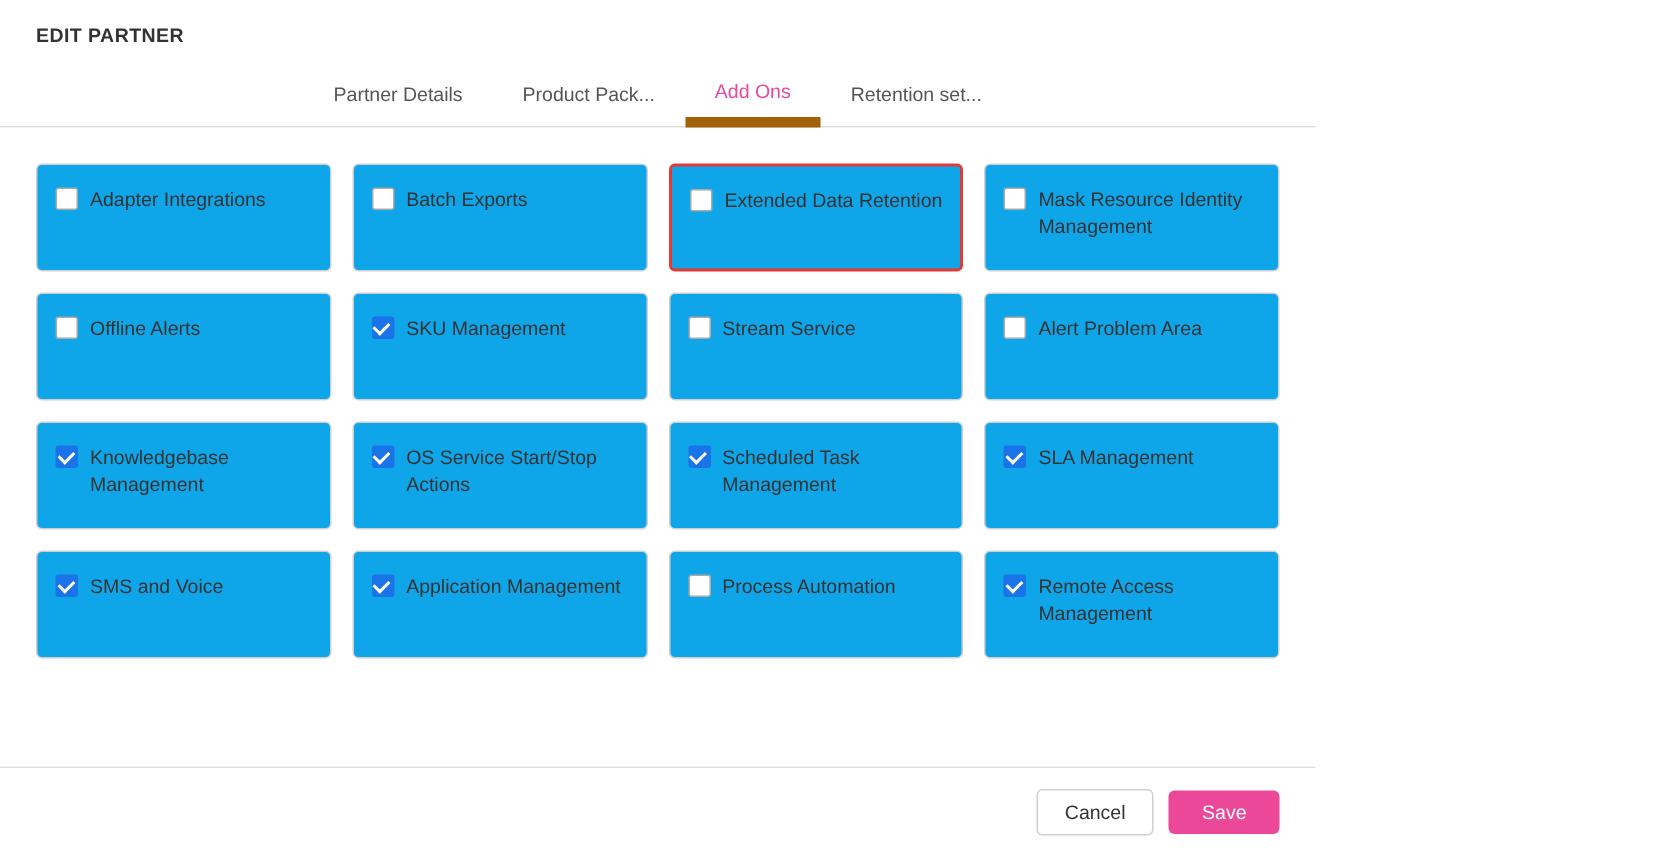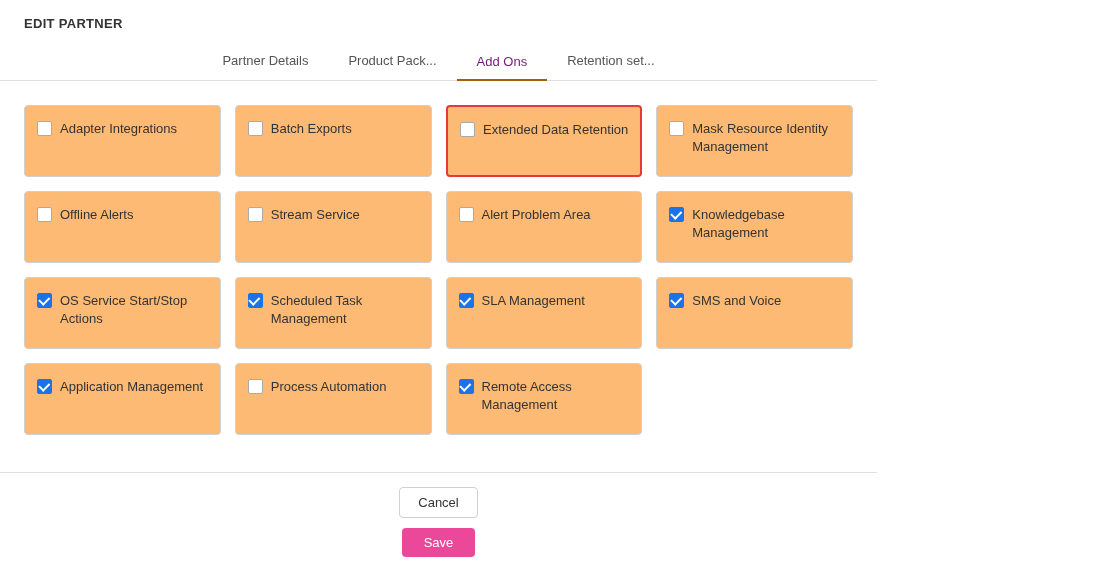--- a/index.html
+++ b/index.html
@@ -39,42 +39,42 @@
       cursor: pointer;
       font-size: 13px;
       color: #555;
       border: none;
       background: none;
       border-bottom: 3px solid transparent;
       margin-bottom: -1px;
       white-space: nowrap;
     }
     .tab.active {
-      color: #701a75;
-      border-bottom: 2px solid #a16207;
+      color: #ec4899;
+      border-bottom: 7px solid #a16207;
       font-weight: 500;
     }
     .content-area {
       padding: 24px 24px 80px 24px;
     }
     .grid {
       display: grid;
       grid-template-columns: repeat(4, 1fr);
       gap: 14px;
     }
     .card {
       border: 1px solid #d0d0d0;
       border-radius: 4px;
       padding: 14px 12px;
       min-height: 72px;
       display: flex;
       align-items: flex-start;
       gap: 8px;
       cursor: pointer;
-      background: #fdba74;
+      background: #0ea5e9;
     }
     .card.highlighted {
       border: 2px solid #e53935;
       justify-content: flex-end;
     }
     .card-label {
       font-size: 13px;
       color: #333;
       line-height: 1.4;
     }
@@ -108,21 +108,20 @@
       bottom: 0;
       right: 0;
       padding: 14px 24px;
       display: flex;
       gap: 10px;
       align-items: center;
       border-top: 1px solid #e0e0e0;
       width: 100%;
       justify-content: flex-end;
       background: #fff;
-      flex-direction: column;
     }
     .btn-cancel {
       padding: 7px 18px;
       border: 1px solid #d0d0d0;
       border-radius: 4px;
       background: #fff;
       color: #333;
       font-size: 13px;
       cursor: pointer;
     }
@@ -166,20 +165,24 @@
         </div>
         <div class="card">
           <div class="checkbox"></div>
           <span class="card-label">Mask Resource Identity Management</span>
         </div>
         <div class="card">
           <div class="checkbox"></div>
           <span class="card-label">Offline Alerts</span>
         </div>
         <div class="card">
+          <div class="checkbox checked"></div>
+          <span class="card-label">SKU Management</span>
+        </div>
+        <div class="card">
           <div class="checkbox"></div>
           <span class="card-label">Stream Service</span>
         </div>
         <div class="card">
           <div class="checkbox"></div>
           <span class="card-label">Alert Problem Area</span>
         </div>
         <div class="card">
           <div class="checkbox checked"></div>
           <span class="card-label">Knowledgebase Management</span>

